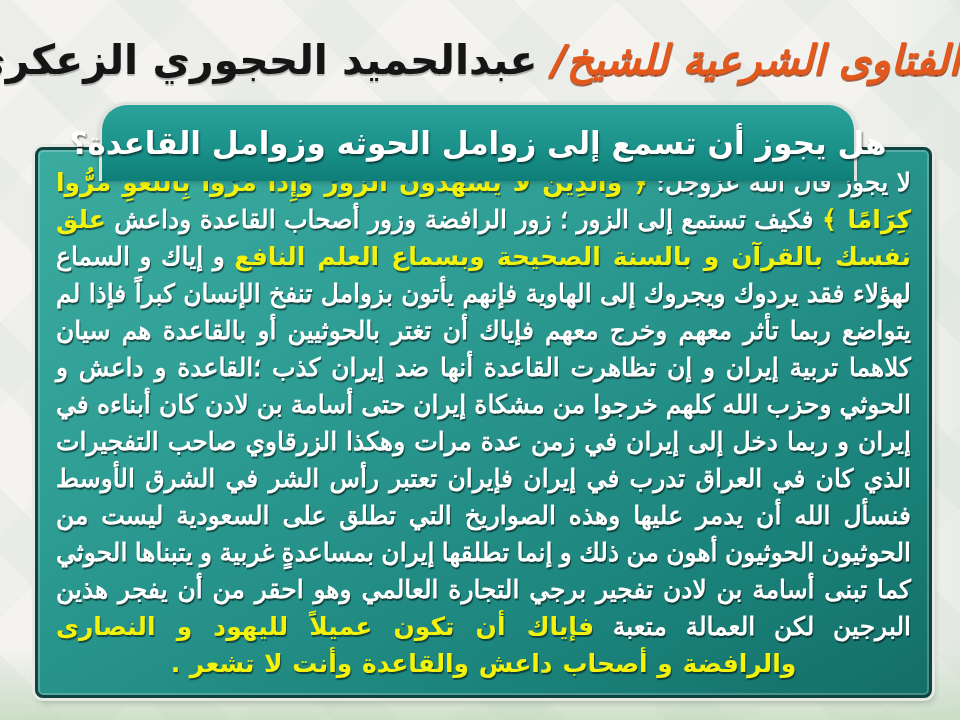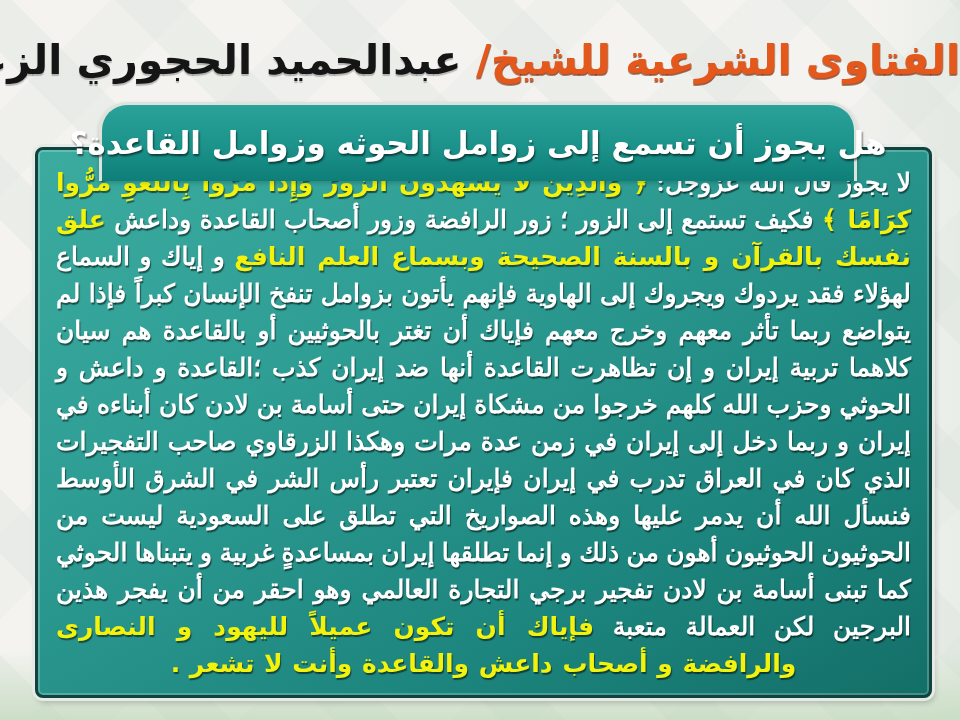--- a/index.html
+++ b/index.html
@@ -18,20 +18,21 @@
   }
   
   .title{
     position:absolute;top:36px;right:0;left:0;
     text-align:center;white-space:nowrap;
     font-size:41px;font-weight:bold;letter-spacing:-1px;
   }
   .title .red{
     color:#e4581b;
     text-shadow:0 2px 0 rgba(122,32,0,.55), 1px 1px 0 rgba(122,32,0,.4);
+    font-style:italic;
   }
   .title .black{
     color:#151515;
     text-shadow:0 2px 1px rgba(0,0,0,.25);
   }
   
   .question-banner{
     position:absolute;top:102px;right:103px;width:752px;height:76px;
     border:3px solid #dde2dc;border-bottom:none;
     border-radius:28px 28px 0 0;

